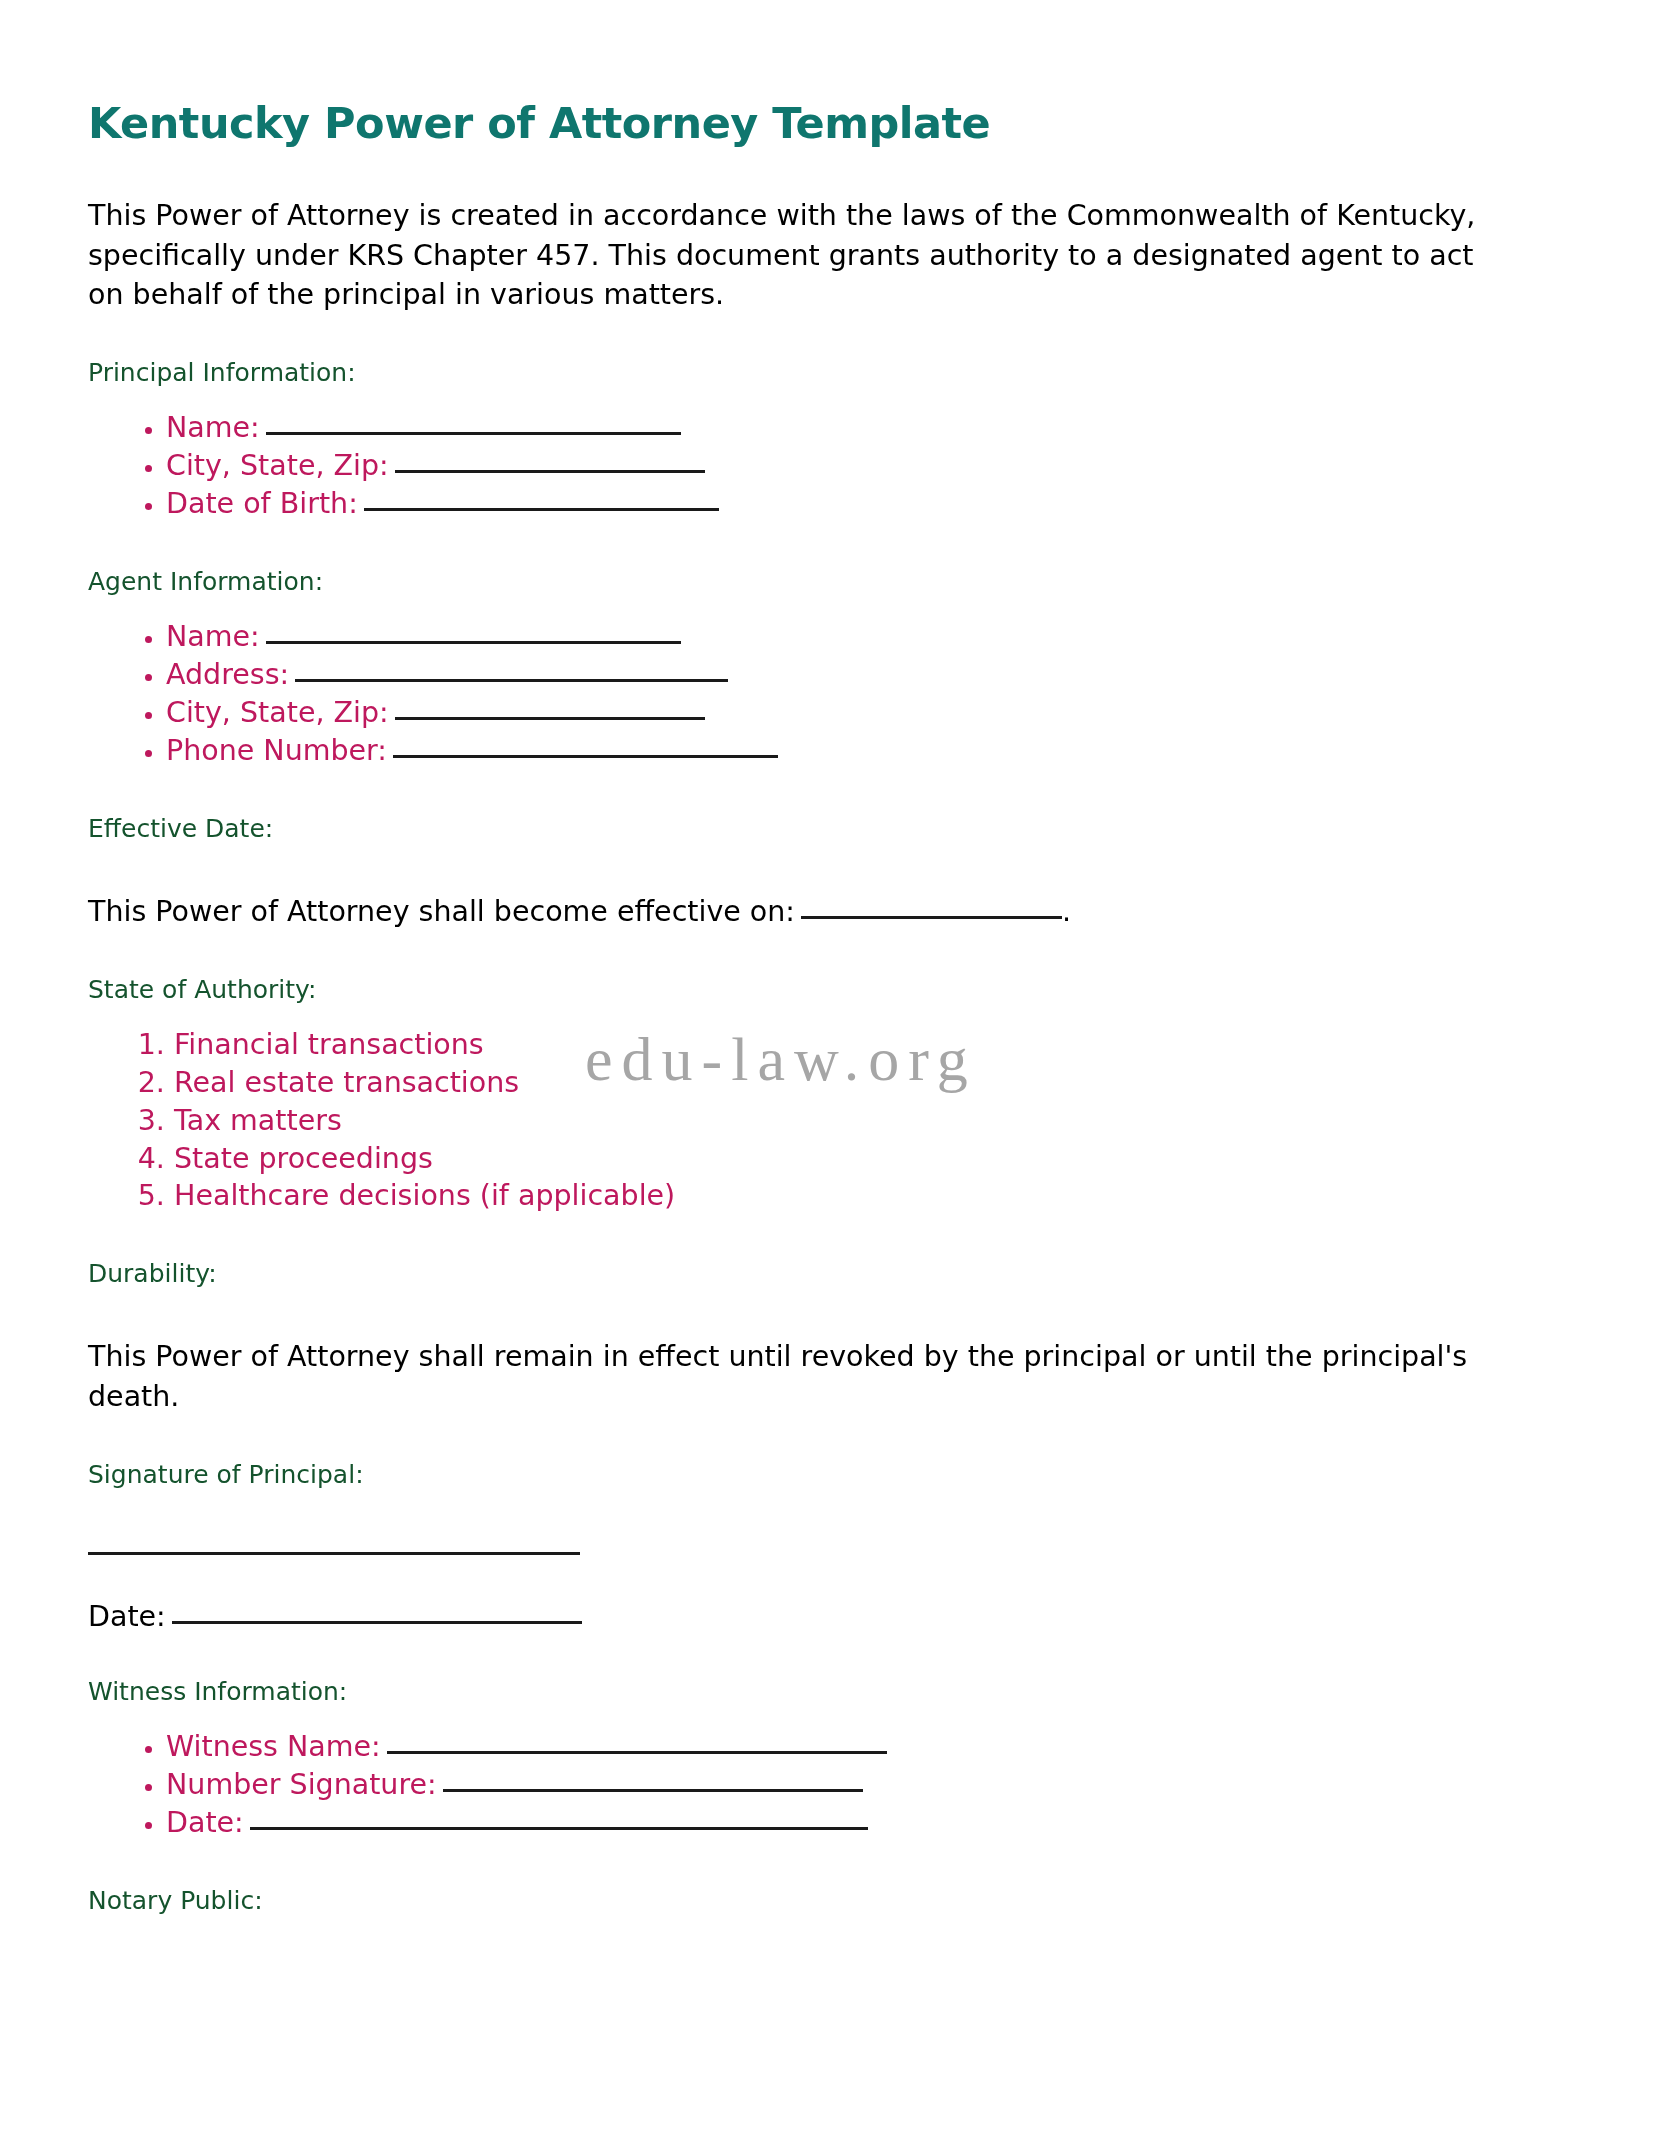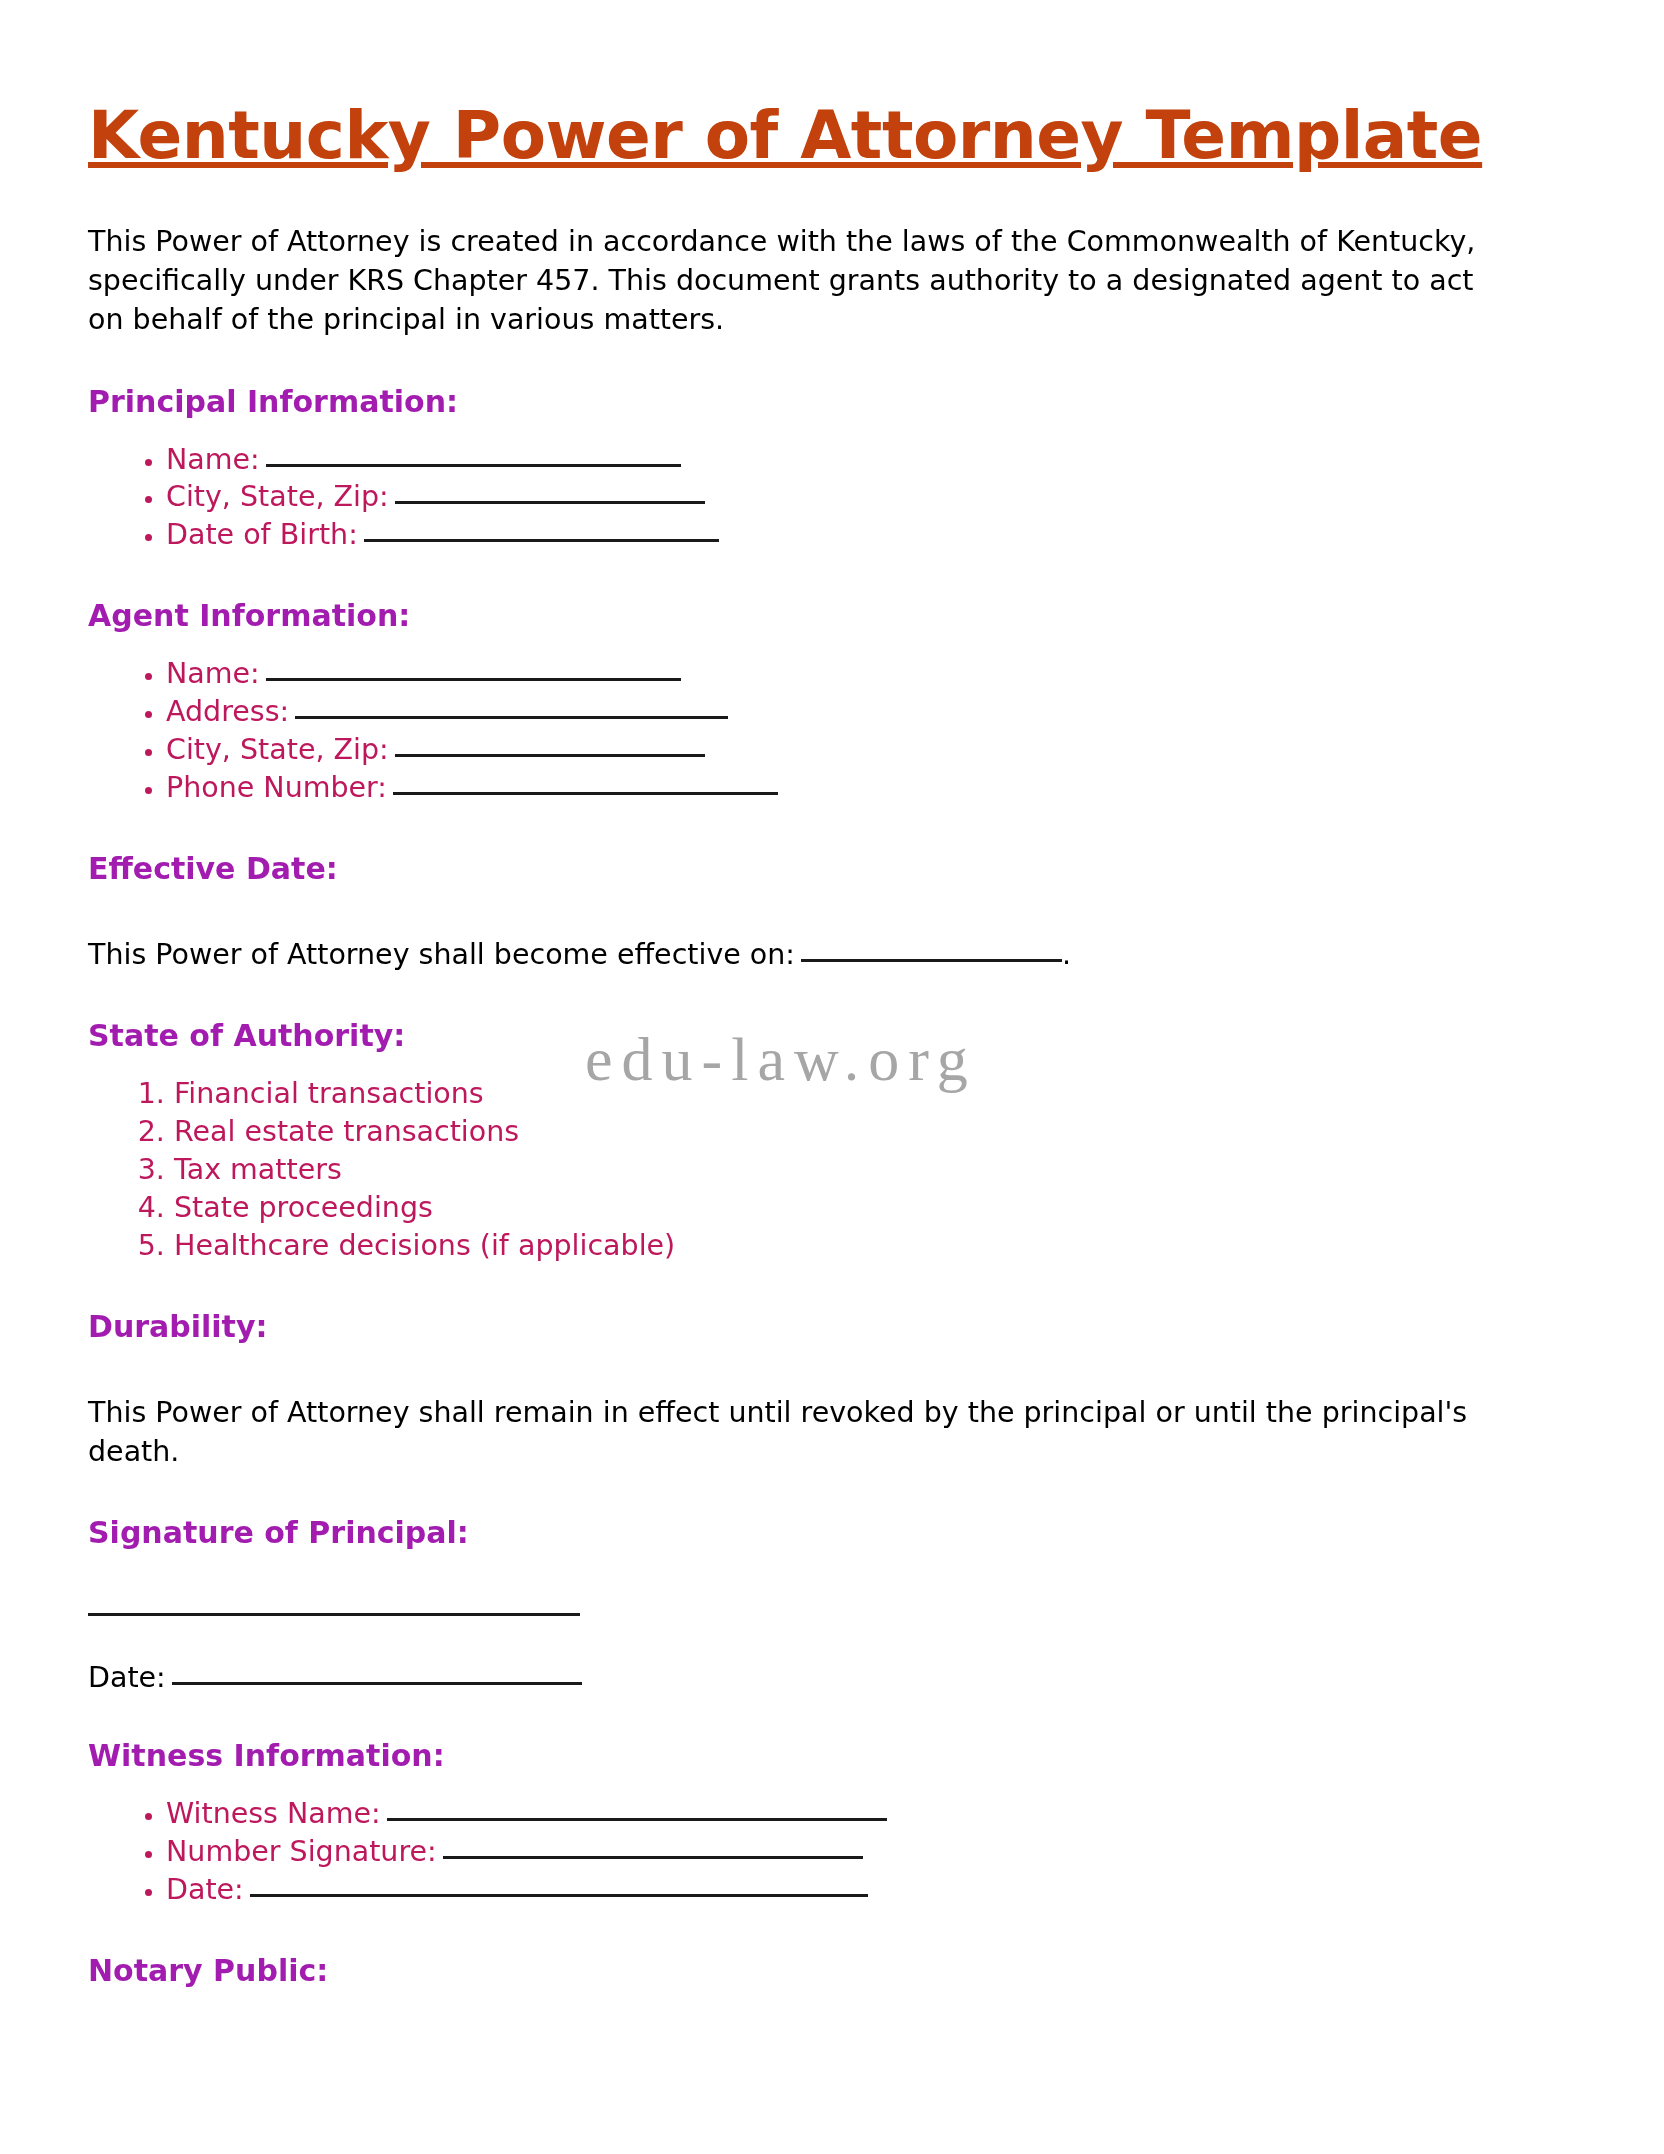--- a/index.html
+++ b/index.html
@@ -21,41 +21,40 @@
     box-sizing: border-box;
     padding: 0;
   }
   .content {
     position: absolute;
     left: 88px;
     top: 0;
     width: 1410px;
   }
   .doc-title {
-    font-size: 66px;
+    font-size: 43px;
     font-weight: bold;
     letter-spacing: -0.5px;
     line-height: 1.1;
     margin: 0;
     padding-top: 100px;
-    color: #c2410c;
-    text-decoration: underline;
+    color: #0f766e;
   }
   p.body-text {
     font-size: 28.5px;
     line-height: 1.38;
     margin: 49px 0 0 0;
     color: #000000;
     max-width: 1412px;
   }
   h2.section-head {
-    font-size: 30px;
-    font-weight: bold;
+    font-size: 25px;
+    font-weight: normal;
     margin: 44px 0 0 0;
-    color: #a21caf;
+    color: #14532d;
   }
   ul.field-list, ol.scope-list {
     margin: 22px 0 0 0;
     padding-left: 78px;
     color: #be185d;
   }
   ul.field-list {
     list-style-type: disc;
   }
   ol.scope-list {

